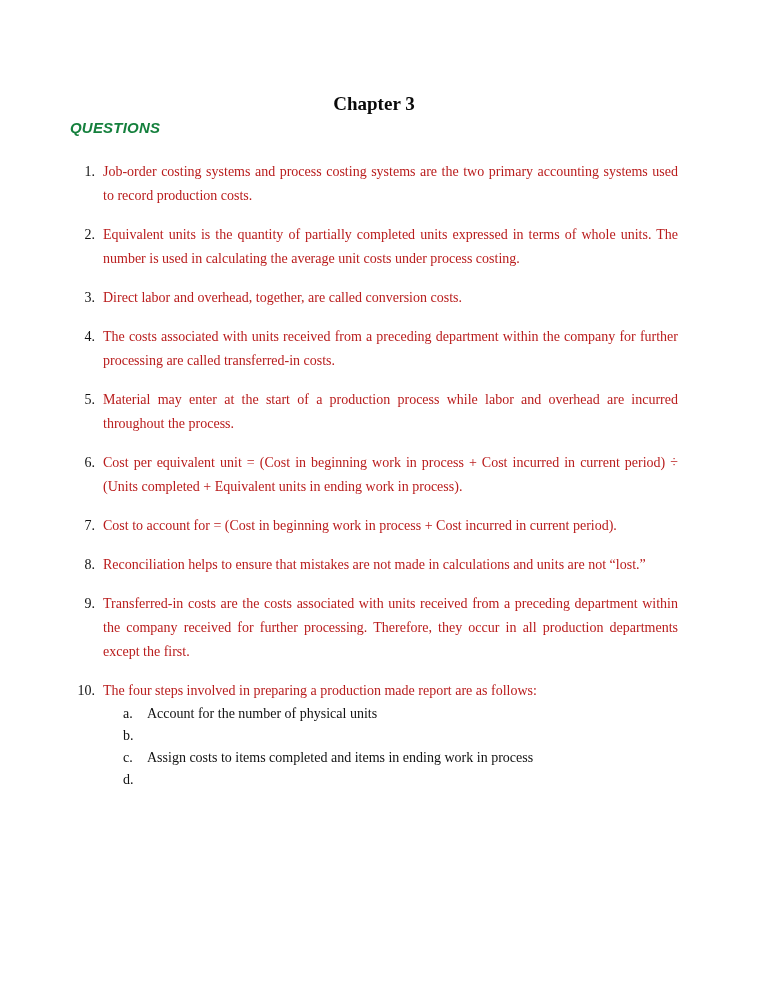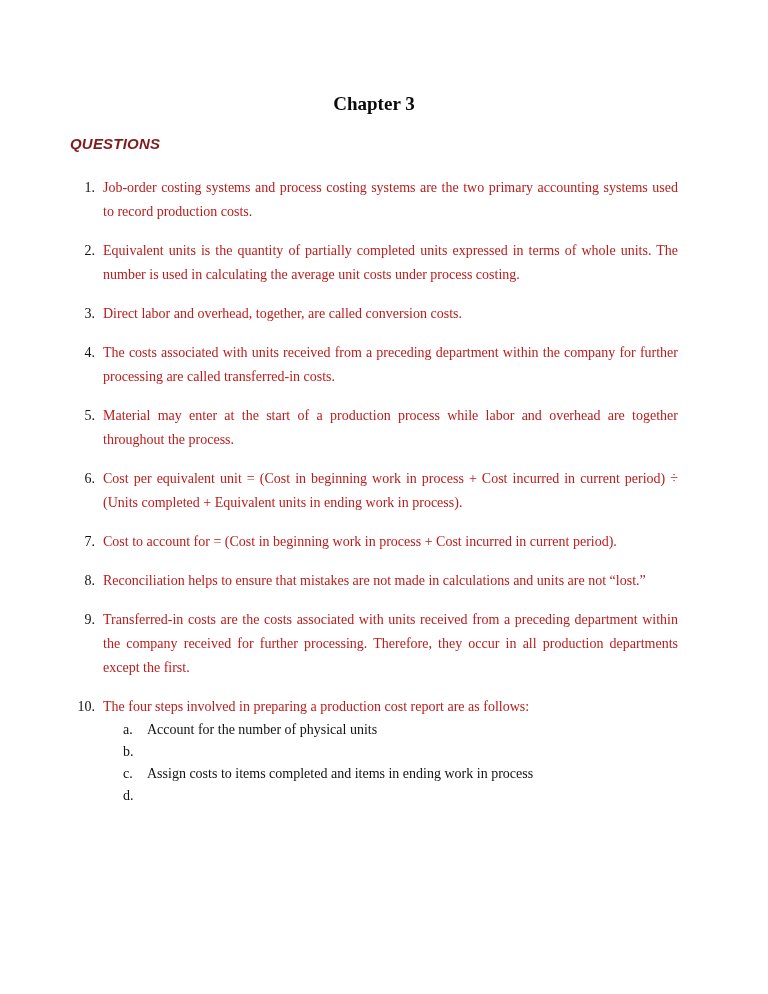--- a/index.html
+++ b/index.html
@@ -24,23 +24,22 @@
     font-size: 19px;
     line-height: 28px;
     color: #0a0a0a;
   }
   .section-heading {
     font-family: "Liberation Sans", sans-serif;
     font-weight: bold;
     font-style: italic;
     font-size: 15px;
     line-height: 20px;
-    margin-top: 16px;
     letter-spacing: 0.2px;
-    color: #7f1d1d;
+    color: #15803d;
   }
   .questions-list {
     margin-top: 22px;
   }
   .q-row {
     display: flex;
     margin-bottom: 15px;
   }
   .q-num {
     flex: 0 0 25px;
@@ -117,21 +116,21 @@
     <div class="q-row">
       <span class="q-num">4.</span>
       <div class="q-body">
         <p class="q-text">The costs associated with units received from a preceding department within the company for further processing are called transferred-in costs.</p>
       </div>
     </div>
 
     <div class="q-row">
       <span class="q-num">5.</span>
       <div class="q-body">
-        <p class="q-text">Material may enter at the start of a production process while labor and overhead are together throughout the process.</p>
+        <p class="q-text">Material may enter at the start of a production process while labor and overhead are incurred throughout the process.</p>
       </div>
     </div>
 
     <div class="q-row">
       <span class="q-num">6.</span>
       <div class="q-body">
         <p class="q-text">Cost per equivalent unit = (Cost in beginning work in process + Cost incurred in current period) ÷ (Units completed + Equivalent units in ending work in process).</p>
       </div>
     </div>
 
@@ -152,21 +151,21 @@
     <div class="q-row">
       <span class="q-num">9.</span>
       <div class="q-body">
         <p class="q-text">Transferred-in costs are the costs associated with units received from a preceding department within the company received for further processing. Therefore, they occur in all production departments except the first.</p>
       </div>
     </div>
 
     <div class="q-row">
       <span class="q-num">10.</span>
       <div class="q-body">
-        <p class="q-text">The four steps involved in preparing a production cost report are as follows:</p>
+        <p class="q-text">The four steps involved in preparing a production made report are as follows:</p>
         <div class="sub-list">
           <div class="sub-row">
             <span class="sub-letter">a.</span>
             <p class="sub-text">Account for the number of physical units</p>
           </div>
           <div class="sub-row">
             <span class="sub-letter">b.</span>
           </div>
           <div class="sub-row">
             <span class="sub-letter">c.</span>

